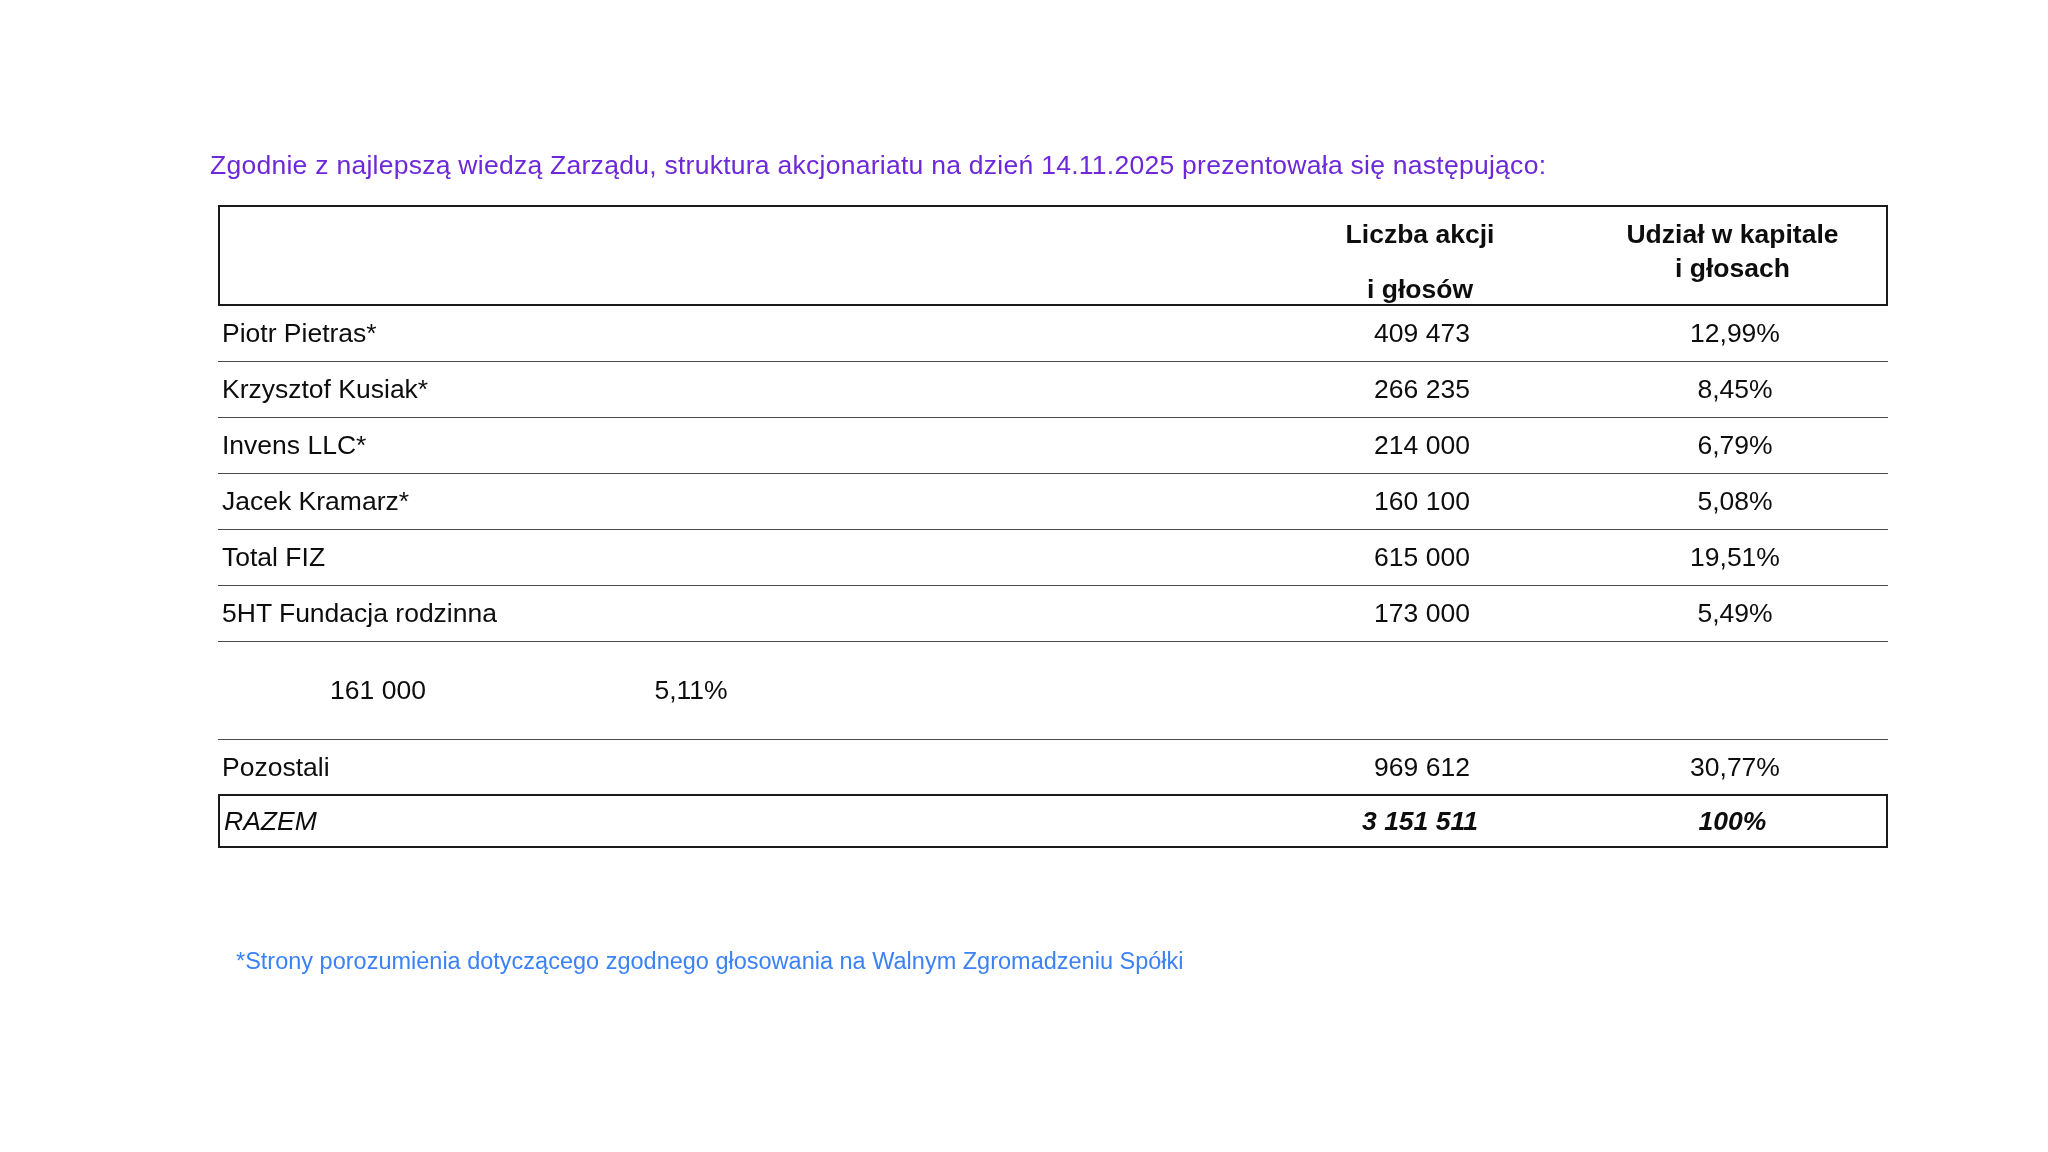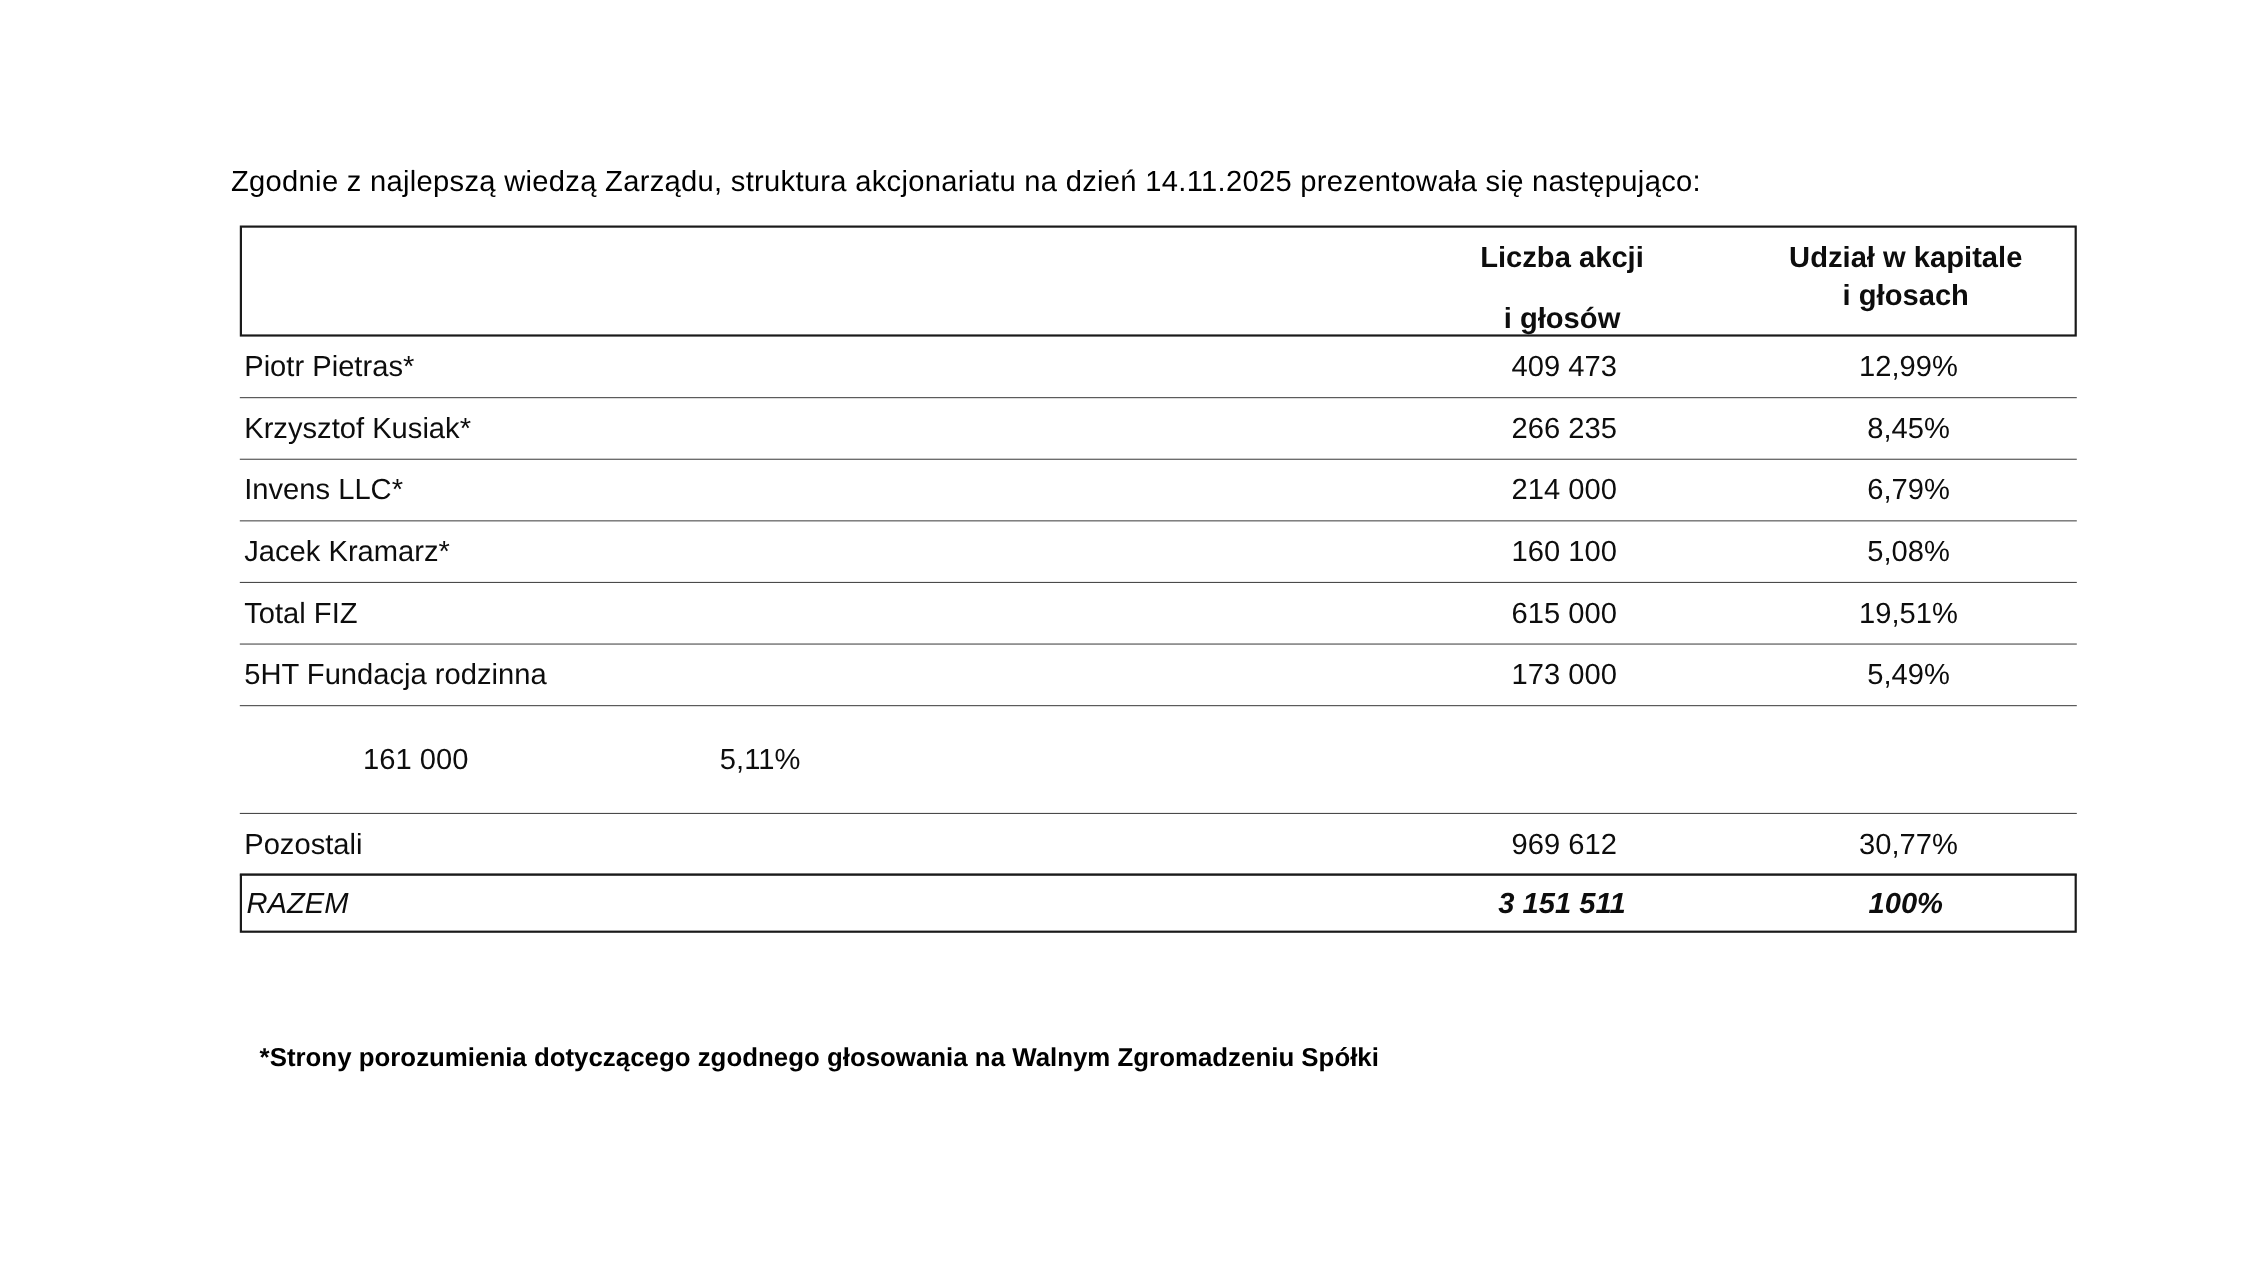--- a/index.html
+++ b/index.html
@@ -24,21 +24,21 @@
 
   
   .intro {
     position: absolute;
     left: 210px;
     top: 150px;
     font-size: 26.5px;
     font-weight: 400;
     letter-spacing: 0.01em;
     white-space: nowrap;
-    color: #000000;
+    color: #6d28d9;
   }
 
   
   .table {
     position: absolute;
     left: 218px;
     top: 205px;
     width: 1670px;
   }
 
@@ -123,23 +123,23 @@
   }
   .total-row .c-shares { flex: 0 0 320px; }
   .total-row .c-pct    { flex: 0 0 305px; }
 
   
   .footnote {
     position: absolute;
     left: 236px;
     top: 948px;
     font-size: 23.5px;
-    font-weight: 700;
+    font-weight: 400;
     white-space: nowrap;
-    color: #000000;
+    color: #3b82f6;
   }
 </style>
 </head>
 <body>
 
 <div class="page">
 
   <div class="intro">Zgodnie z najlepszą wiedzą Zarządu, struktura akcjonariatu na dzień 14.11.2025 prezentowała się następująco:</div>
 
   <div class="table">

